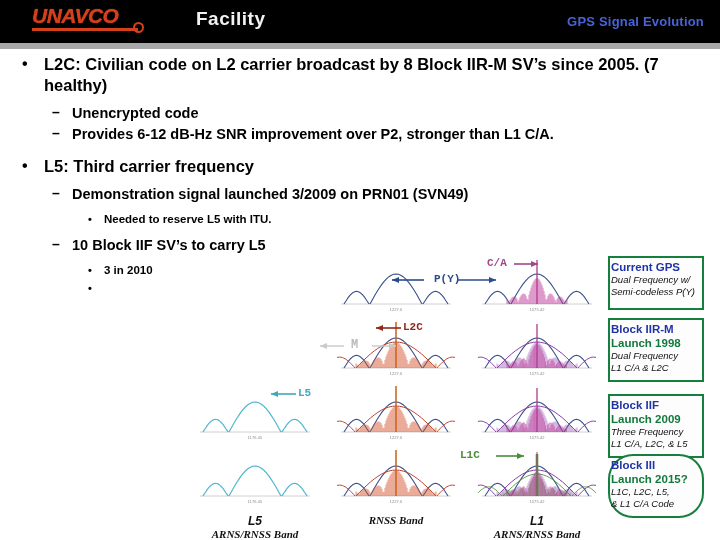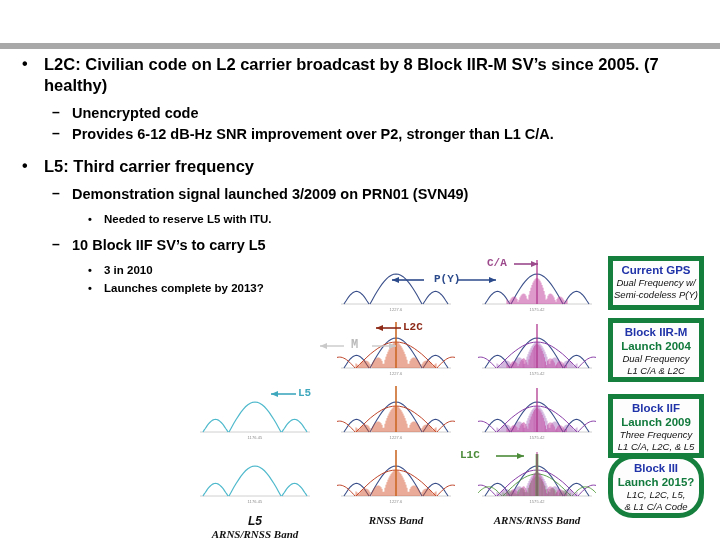--- a/index.html
+++ b/index.html
@@ -99,32 +99,41 @@
   .ann-py  { color: #2b4a8b; }
   .ann-ca  { color: #9c4a8c; }
   .ann-l2c { color: #8e2a18; }
   .ann-l5  { color: #3fa8bd; }
   .ann-l1c { color: #4c8b3a; text-align: center; }
   .ann-m   { color: #b9b9b9; font-size: 12px; }
 
   
   .legend {
     position: absolute; left: 412px; width: 96px;
-    border: 5px solid #15803d; background: #fdfdfd;
-    text-align: center; padding: 2px 1px 3px 1px;
+    border: 2px solid #15803d; background: #fdfdfd;
+    text-align: left; padding: 2px 1px 3px 1px;
   }
   .legend .lt   { font-size: 11.5px; font-weight: bold; color: #2033a8; line-height: 14px; }
   .legend .lch  { font-size: 11.5px; font-weight: bold; color: #127a3c; line-height: 14px; }
   .legend .ld   { font-size: 9.5px; font-style: italic; color: #111; line-height: 11.5px; }
 </style>
 </head>
 <body>
 
 <div id="slide">
 
+  <div id="header">
+    <div id="logo">
+      <div id="logo-text">UNAVCO</div>
+      <div id="logo-rule"></div>
+      <div id="logo-curl"></div>
+    </div>
+    <div id="facility">Facility</div>
+    <div id="deck-title">GPS Signal Evolution</div>
+  </div>
   <div id="header-rule"></div>
 
   <div id="bullets">
 
     <div class="b1">
       <span class="mk">•</span>
       <span>L2C:  Civilian code on L2 carrier broadcast by 8 Block IIR-M SV’s since 2005. (7 healthy)</span>
     </div>
 
     <div class="b2 sp-mid">
@@ -157,21 +166,20 @@
       <span>10 Block IIF SV’s to carry L5</span>
     </div>
 
     <div class="b3 sp-mid">
       <span class="mk">•</span>
       <span>3 in 2010</span>
     </div>
 
     <div class="b3">
       <span class="mk">•</span>
-      <span>Launches complete by 2013?</span>
     </div>
 
   </div>
 
   <div id="figure">
 
     <div class="plotgrid">
 
     <div class="cell" style="left: 141px; top: 0px;">
           <svg viewBox="0 0 118 57">
@@ -1021,20 +1029,21 @@
       </div>
 
     <div class="colcap" style="left:0px;  top:258px;">
       <span class="n">L5</span>
       <span class="s">ARNS/RNSS Band</span>
     </div>
     <div class="colcap" style="left:141px;top:258px;">
       <span class="s">RNSS Band</span>
     </div>
     <div class="colcap" style="left:282px;top:258px;">
+      <span class="n">L1</span>
       <span class="s">ARNS/RNSS Band</span>
     </div>
 
     <svg style="position:absolute;left:0;top:0;width:400px;height:258px;pointer-events:none">
 
       <line x1="196" y1="24" x2="228" y2="24" stroke="#2b4a8b" stroke-width="1.6"></line>
       <polygon points="196,24 203,21 203,27" fill="#2b4a8b"></polygon>
       <line x1="262" y1="24" x2="300" y2="24" stroke="#2b4a8b" stroke-width="1.6"></line>
       <polygon points="300,24 293,21 293,27" fill="#2b4a8b"></polygon>
 
@@ -1064,21 +1073,21 @@
     <div class="ann ann-l1c" style="left:264px;top:193px;">L1C</div>
 
     <div class="legend" style="top:0px;   height:54px;">
       <div class="lt">Current GPS</div>
       <div class="ld">Dual Frequency w/</div>
       <div class="ld">Semi-codeless P(Y)</div>
     </div>
 
     <div class="legend" style="top:62px;  height:64px;">
       <div class="lt">Block IIR-M</div>
-      <div class="lch">Launch 2004</div>
+      <div class="lch">Launch 1998</div>
       <div class="ld">Dual Frequency</div>
       <div class="ld">L1 C/A &amp; L2C</div>
     </div>
 
     <div class="legend" style="top:130px; height:64px;margin-top:8px;">
       <div class="lt">Block IIF</div>
       <div class="lch">Launch 2009</div>
       <div class="ld">Three Frequency</div>
       <div class="ld">L1 C/A, L2C, &amp; L5</div>
     </div>

